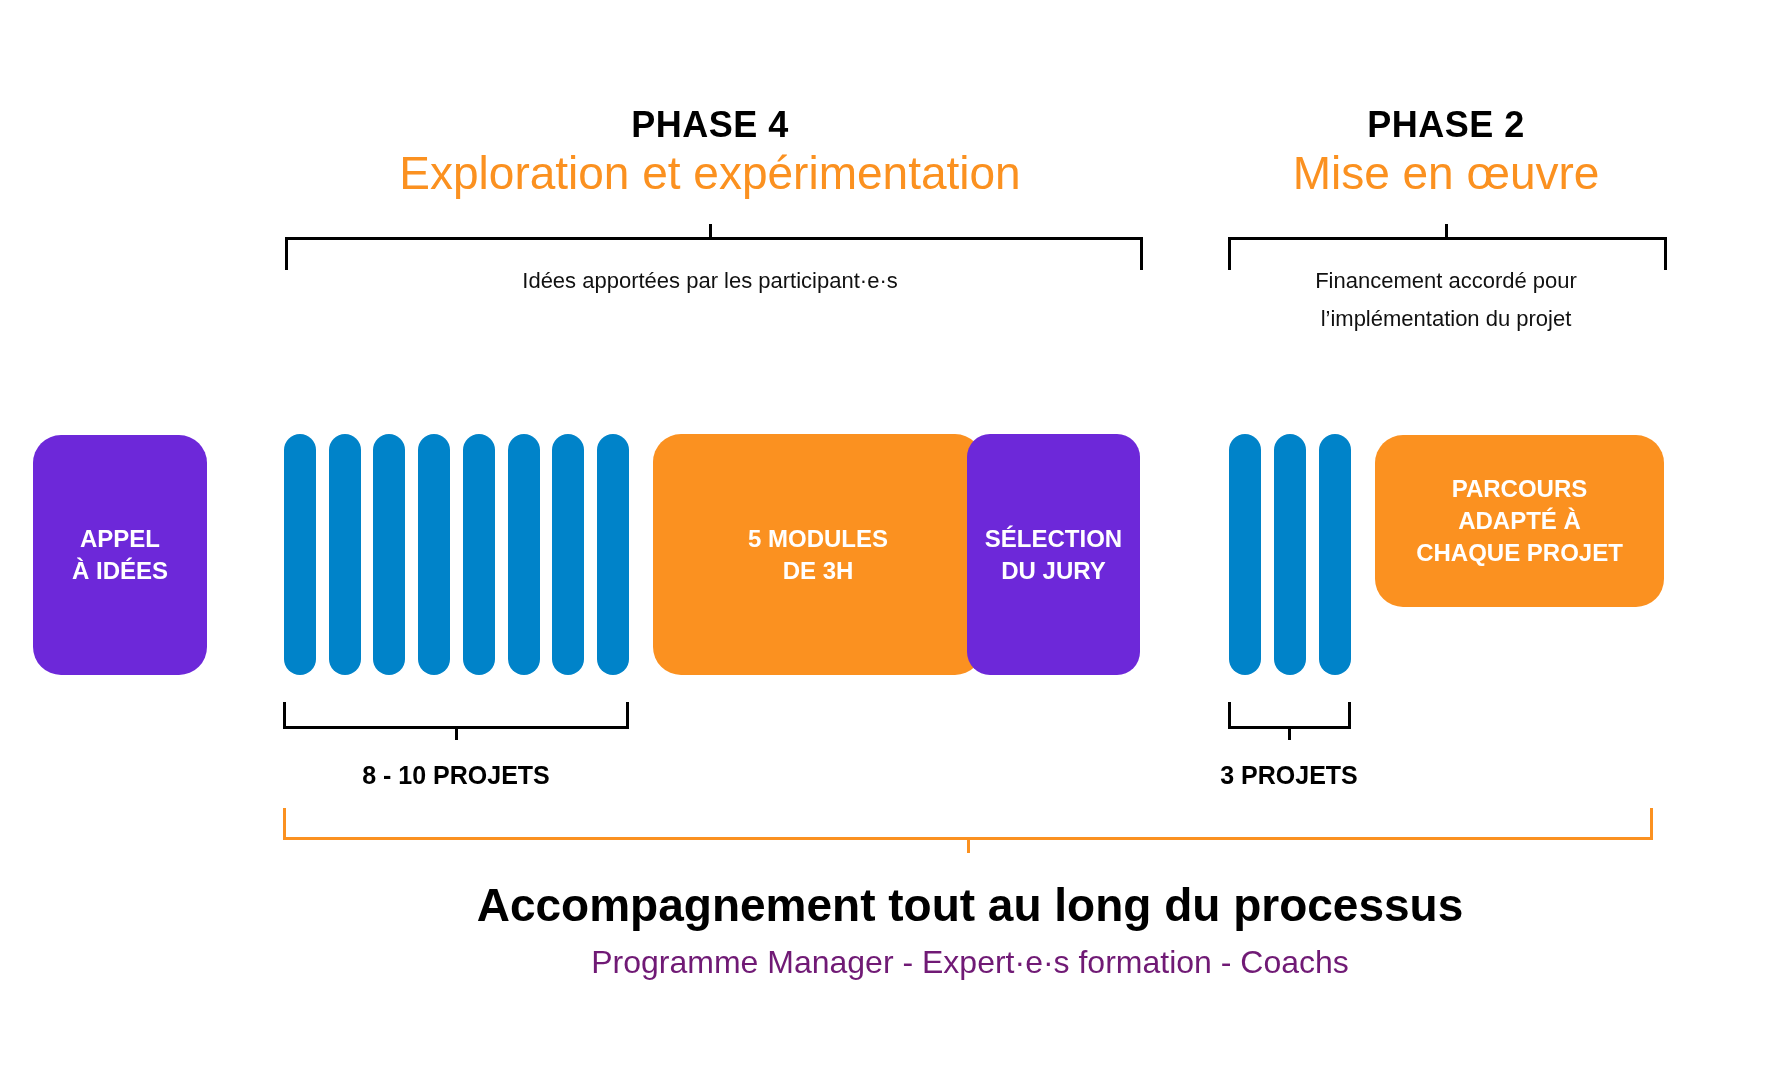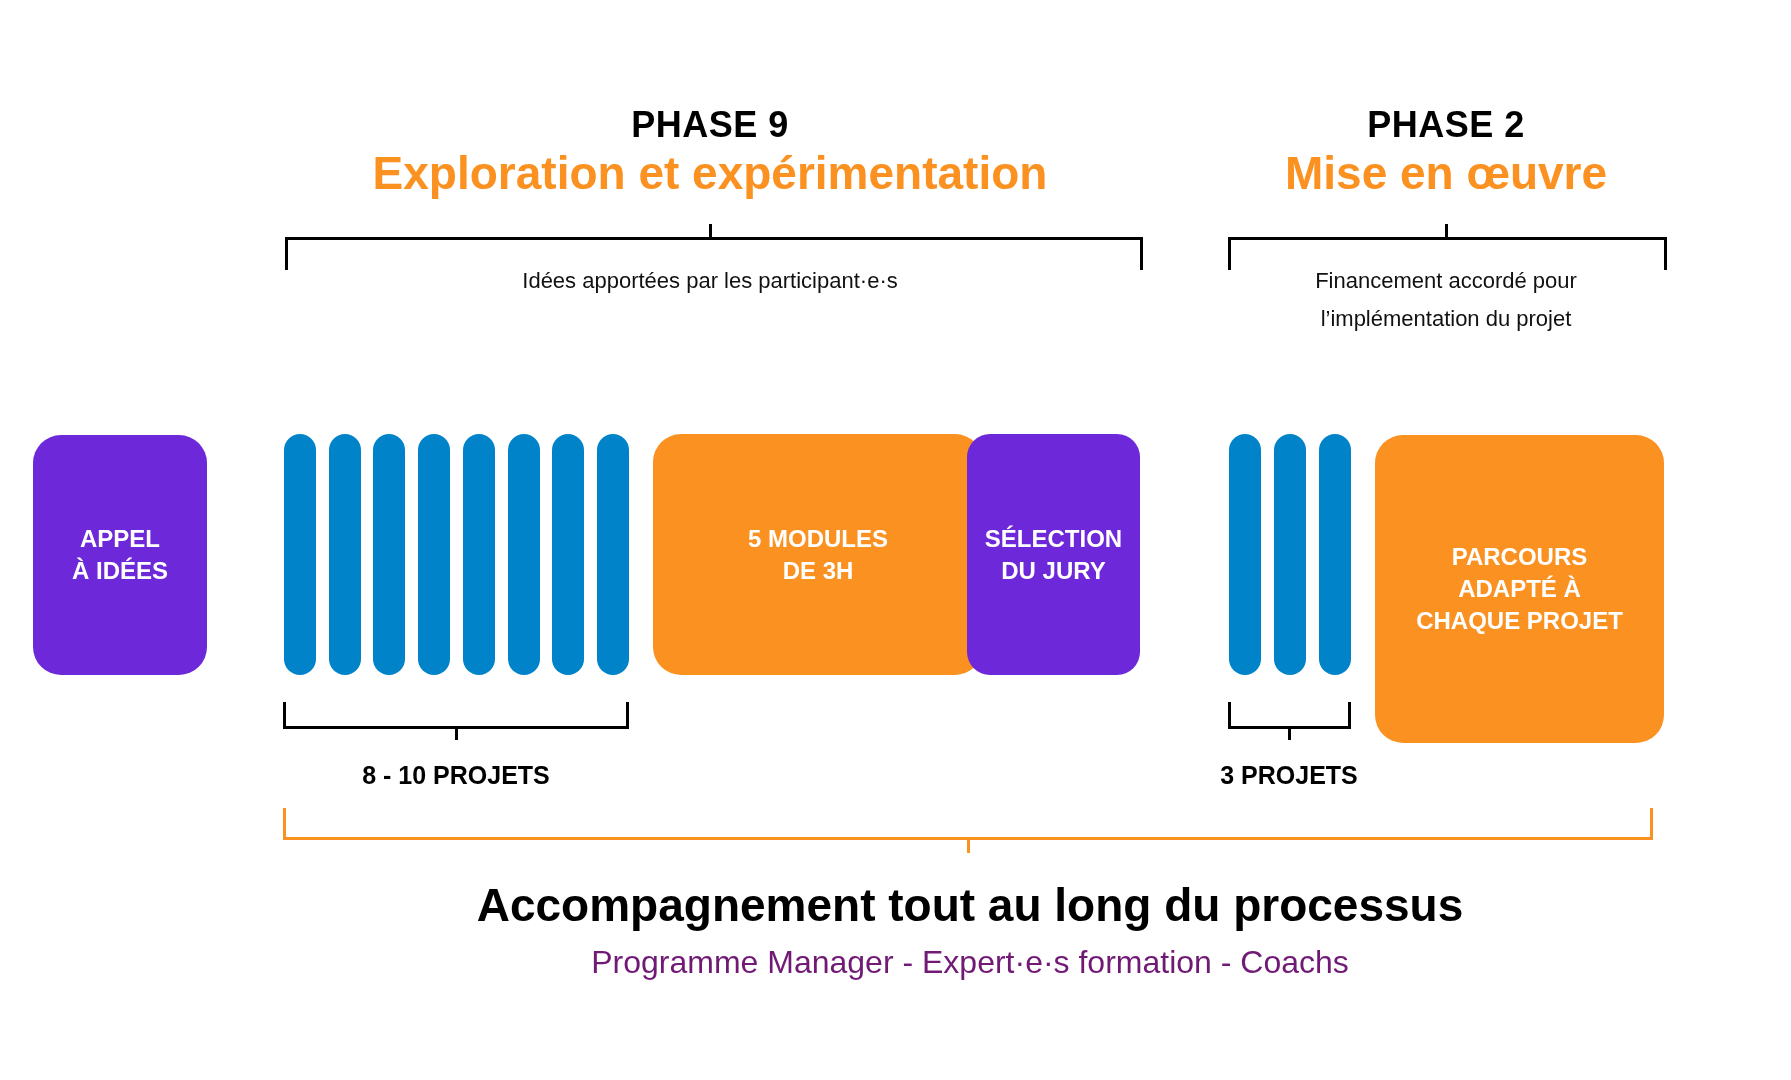--- a/index.html
+++ b/index.html
@@ -1,34 +1,34 @@
 <!DOCTYPE html>
 <html><head>
 <meta charset="utf-8">
 <style>
   html, body { margin:0; padding:0; background:#ffffff; }
   body { width:1791px; height:1080px; position:relative; overflow:hidden; font-family:"Liberation Sans", sans-serif; }
   .abs { position:absolute; }
   .phase-label { font-weight:bold; font-size:36px; color:#000; text-align:center; letter-spacing:0.5px; }
-  .phase-title { font-weight:bold; font-size:46px; color:#FB9120; text-align:center; white-space:nowrap; }
+  .phase-title { font-weight:normal; font-size:46px; color:#FB9120; text-align:center; white-space:nowrap; }
   .desc { font-size:22px; color:#111; text-align:center; line-height:38px; }
   .bracket { position:absolute; border:3px solid #000; }
   .tick { position:absolute; background:#000; width:3px; }
   .box { position:absolute; border-radius:28px; display:flex; align-items:center; justify-content:center; text-align:center; color:#fff; font-weight:bold; font-size:24px; line-height:32px; }
   .gray { background:#6d28d9; }
   .orange { background:#FB9120; }
   .bar { position:absolute; width:32px; top:434px; height:241px; background:#0083C9; border-radius:16px; }
   .count { font-weight:bold; font-size:25px; color:#000; text-align:center; white-space:nowrap; }
   .footer-title { font-weight:bold; font-size:46px; color:#000; text-align:center; white-space:nowrap; }
   .footer-sub { font-size:32px; color:#701a75; text-align:center; white-space:nowrap; }
 </style>
 </head>
 <body>
 
-<div class="abs phase-label" style="left:560px; top:104px; width:300px;">PHASE 9</div>
+<div class="abs phase-label" style="left:560px; top:104px; width:300px;">PHASE 4</div>
 <div class="abs phase-title" style="left:260px; top:146px; width:900px;">Exploration et expérimentation</div>
 <div class="bracket" style="left:285px; top:237px; width:852px; height:30px; border-bottom:none;"></div>
 <div class="tick" style="left:709px; top:224px; height:14px;"></div>
 <div class="abs desc" style="left:300px; top:262px; width:820px;">Idées apportées par les participant·e·s</div>
 
 <div class="abs phase-label" style="left:1296px; top:104px; width:300px;">PHASE 2</div>
 <div class="abs phase-title" style="left:1246px; top:146px; width:400px;">Mise en œuvre</div>
 <div class="bracket" style="left:1228px; top:237px; width:433px; height:30px; border-bottom:none;"></div>
 <div class="tick" style="left:1445px; top:224px; height:14px;"></div>
 <div class="abs desc" style="left:1236px; top:262px; width:420px;">
@@ -67,21 +67,21 @@
     <div>DU JURY</div>
   </div>
 </div>
 
 <div id="bars2">
     <div class="bar" style="left: 1229px; background: rgb(0, 131, 201);"></div>
     <div class="bar" style="left: 1274px; background: rgb(0, 131, 201);"></div>
     <div class="bar" style="left: 1319px; background: rgb(0, 131, 201);"></div>
   </div>
 
-<div class="box orange" style="left:1375px; top:435px; width:289px; height:308px;">
+<div class="box orange" style="left:1375px; top:435px; width:289px; height:172px;">
   <div>
     <div>PARCOURS</div>
     <div>ADAPTÉ À</div>
     <div>CHAQUE PROJET</div>
   </div>
 </div>
 
 <div class="bracket" style="left:283px; top:702px; width:340px; height:24px; border-top:none;"></div>
 <div class="tick" style="left:455px; top:727px; height:13px;"></div>
 <div class="abs count" style="left:306px; top:761px; width:300px;">8 - 10 PROJETS</div>

